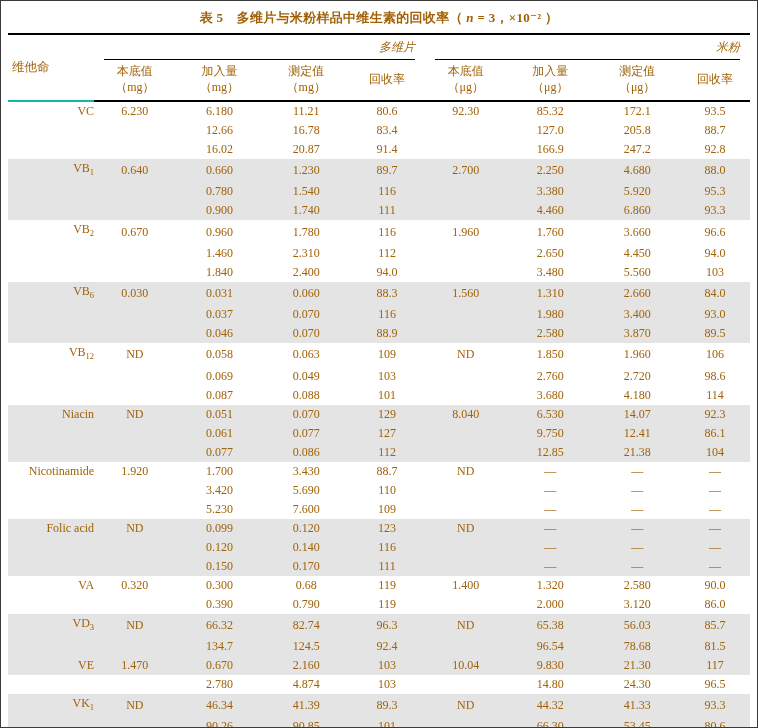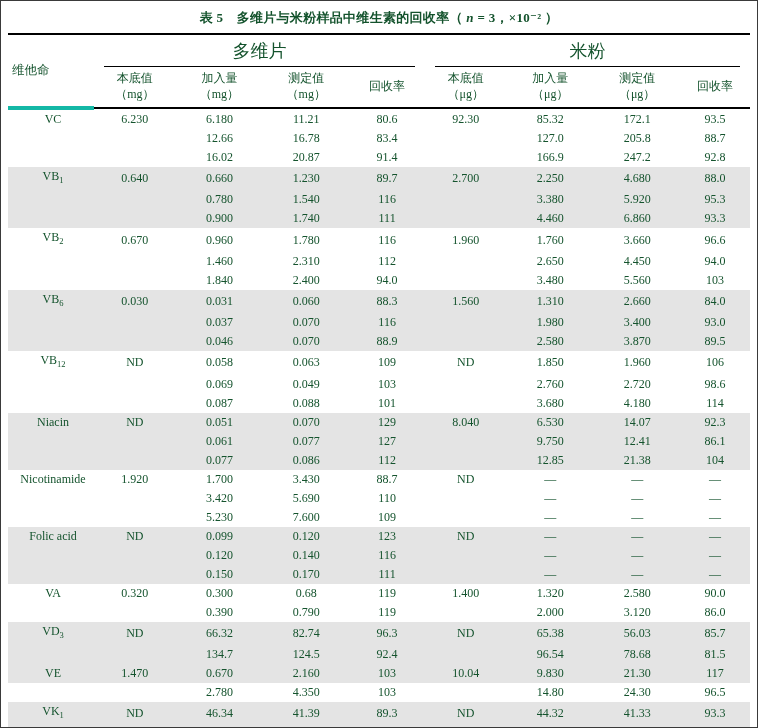--- a/index.html
+++ b/index.html
@@ -1,53 +1,53 @@
 <!DOCTYPE html>
 <html style="--shade: #e4e4e4;"><head>
 <meta charset="utf-8">
 <style>
   html,body{margin:0;padding:0;background:#ffffff;}
   .page{
     width:758px;height:728px;box-sizing:border-box;
     border:1px solid #3a3a3a;background:#fff;
     font-family:"Liberation Serif","DejaVu Serif",serif;
-    color:#14532d;padding:4px 7px 0 7px;overflow:hidden;
+    color:#a16207;padding:4px 7px 0 7px;overflow:hidden;
   }
   .title{
     text-align:center;font-weight:bold;font-size:13px;
     padding:4px 0 6px 0;letter-spacing:.3px;
   }
   .title .nvar{font-style:italic;}
   table{
     width:100%;border-collapse:collapse;table-layout:fixed;
     border-top:2px solid #000;border-bottom:2px solid #000;
     font-size:12px;
   }
   th{font-weight:normal;padding:0;}
   td{padding:0;}
   .vit-h{
     text-align:left;vertical-align:middle;padding-left:4px;
-    font-size:12.5px;border-bottom:4px solid #14b8a6;
+    font-size:12.5px;border-bottom:2px solid #14b8a6;
   }
   .grp{padding-top:3px;vertical-align:top;}
   .grp-label{
-    margin:0 10px;padding:1px 0 3px 0;text-align:center;
-    font-size:18px;border-bottom:1.5px solid #000;
+    margin:0 10px;padding:1px 0 3px 0;text-align:right;
+    font-size:12px;border-bottom:1.5px solid #000;font-style:italic;
   }
   #subhead th{
     vertical-align:middle;padding:3px 0 5px 0;
     border-bottom:2px solid #000;
   }
   .cname{line-height:17px;}
   .cunit{line-height:15px;font-size:12px;}
   tbody td{
     height:19px;line-height:19px;text-align:center;
     white-space:nowrap;overflow:hidden;
   }
-  tbody td.vit{text-align:center;padding-left:4px;}
+  tbody td.vit{text-align:right;padding-left:4px;}
   tbody td.vit sub{font-size:8.5px;}
   tr.shade{background:var(--shade,#e4e4e4);}
 </style>
 </head>
 <body>
 
 <div class="page">
 
   <div class="title"><span>表 5　多维片与米粉样品中维生素的回收率（ </span><span class="nvar">n</span><span> = 3，×10⁻² ）</span></div>
 
@@ -423,21 +423,21 @@
           <td>103</td>
           <td>10.04</td>
           <td>9.830</td>
           <td>21.30</td>
           <td>117</td>
         </tr>
         <tr>
           <td class="vit"></td>
           <td></td>
           <td>2.780</td>
-          <td>4.350</td>
+          <td>4.874</td>
           <td>103</td>
           <td></td>
           <td>14.80</td>
           <td>24.30</td>
           <td>96.5</td>
         </tr>
         <tr class="shade">
           <td class="vit">VK<sub>1</sub></td>
           <td>ND</td>
           <td>46.34</td>

